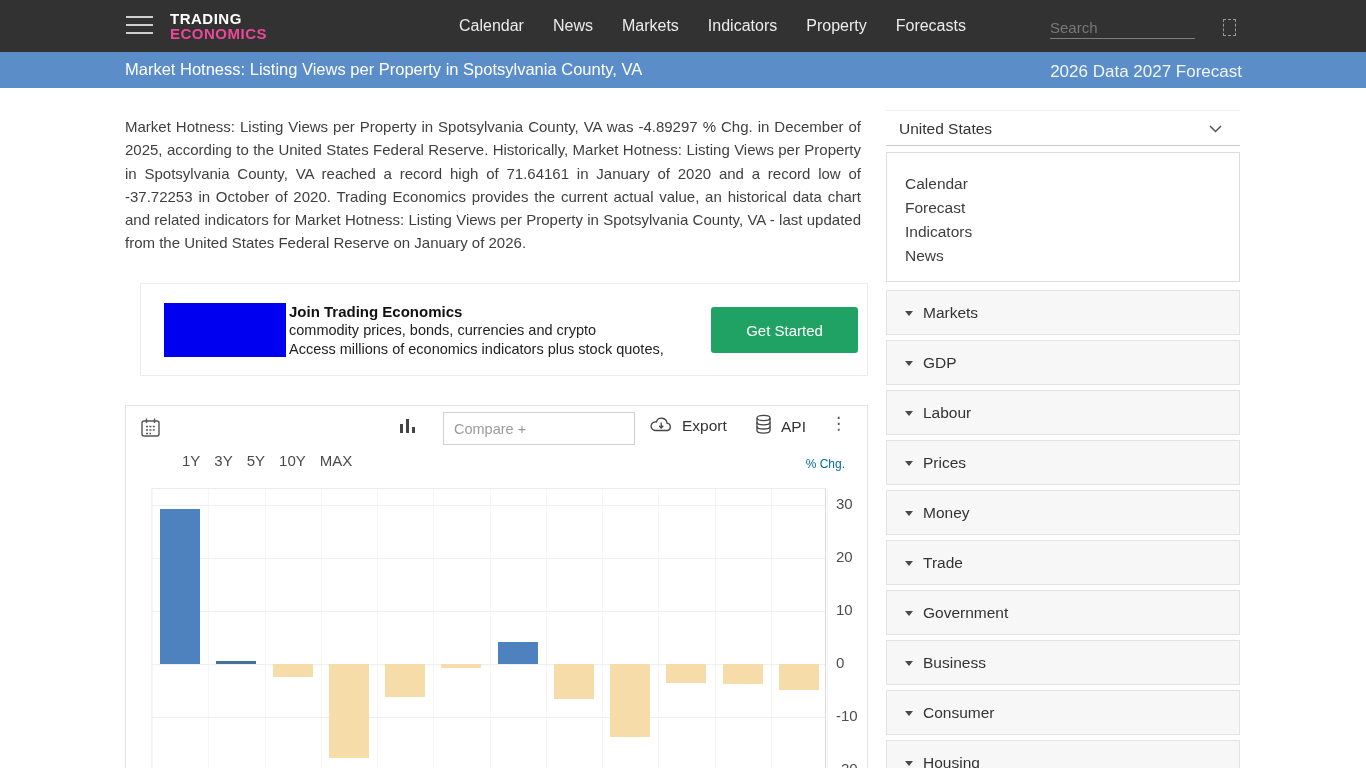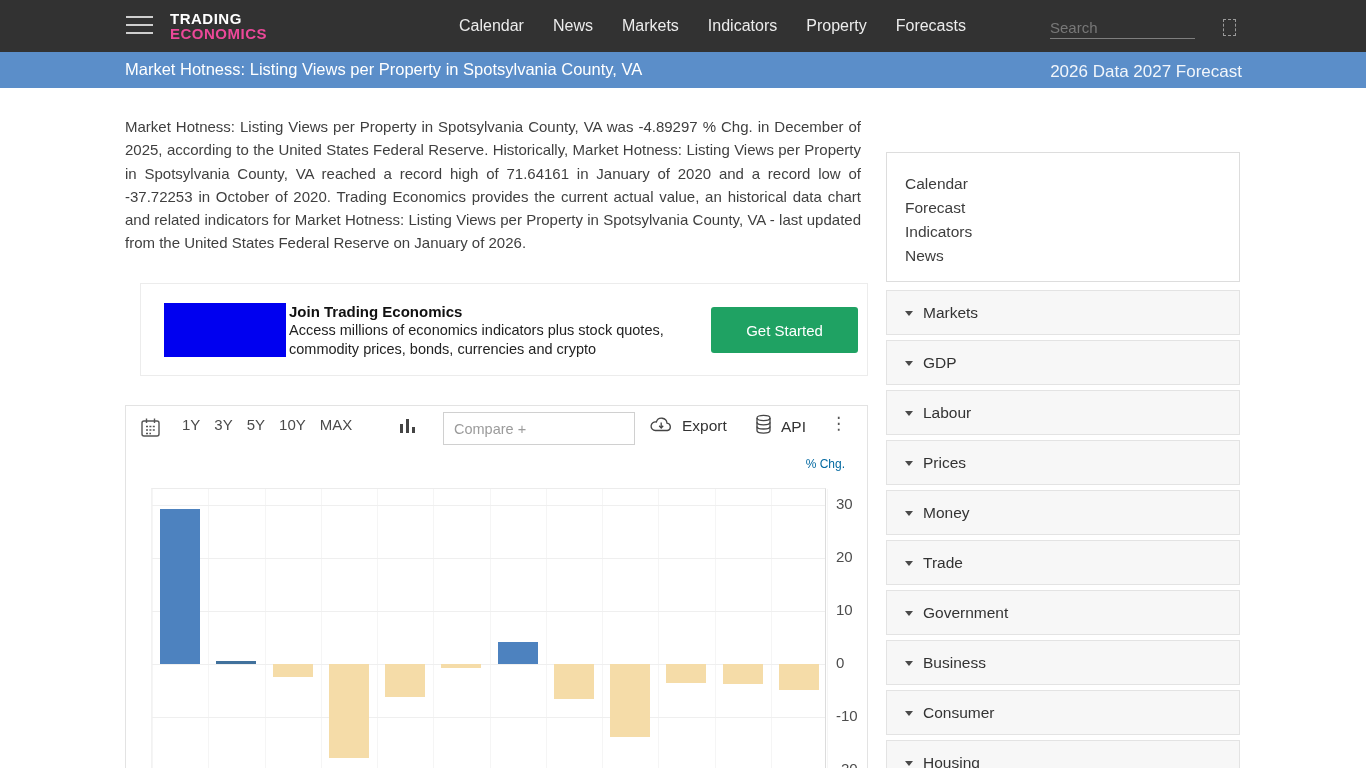--- a/index.html
+++ b/index.html
@@ -33,21 +33,21 @@
   #promo-banner { position:absolute; left:23px; top:19px; width:122px; height:54px; }
   #promo-text { position:absolute; left:148px; top:18px; }
   #promo-heading { font-size:15px; font-weight:bold; color:#111; line-height:19px; }
   #promo-text .pline { font-size:14.5px; color:#222; line-height:18.5px; }
   #get-started { position:absolute; left:570px; top:23px; width:147px; height:46px; border:none; border-radius:3px; color:#fff; font-size:15px; font-family:"Liberation Sans", sans-serif; cursor:pointer; }
 
   
   #chart-card { position:absolute; left:125px; top:405px; width:743px; height:395px; border:1px solid #e3e3e3; background:#fff; }
   #cal-icon { position:absolute; left:14px; top:11px; cursor:pointer; }
   #ranges { position:absolute; left:56px; top:10px; display:flex; gap:14px; }
-  #ranges .range-btn { font-size:15px; color:#4a4a4a; cursor:pointer; }
+  #ranges .range-btn { font-size:15px; color:#4a4a4a; cursor:pointer;margin-top:36px; }
   #bars-icon { position:absolute; left:274px; top:11px; cursor:pointer; }
   #compare-input { position:absolute; left:317px; top:6px; width:192px; height:33px; border:1px solid #d0d0d0; font-size:14.5px; color:#444; padding:0 10px; outline:none; font-family:"Liberation Sans", sans-serif; }
   #compare-input::placeholder { color:#9b9b9b; }
   .tool-group { position:absolute; top:8px; display:flex; align-items:center; gap:8px; cursor:pointer; }
   #export-group { left:523px; }
   #api-group { left:628px; }
   .tool-label { font-size:15.5px; color:#333; }
   #kebab-icon { position:absolute; left:704px; top:7px; font-family:"DejaVu Sans", sans-serif; font-size:17px; color:#555; cursor:pointer; width:16px; text-align:center; }
 
   #unit-label { position:absolute; right:22px; top:51px; font-size:12px; color:#0369a1; }
@@ -99,22 +99,22 @@
     <div id="page-title">Market Hotness: Listing Views per Property in Spotsylvania County, VA</div>
     <div id="titlebar-right">2026 Data 2027 Forecast</div>
   </div>
 
   <p id="article">Market Hotness: Listing Views per Property in Spotsylvania County, VA was -4.89297 % Chg. in December of 2025, according to the United States Federal Reserve. Historically, Market Hotness: Listing Views per Property in Spotsylvania County, VA reached a record high of 71.64161 in January of 2020 and a record low of -37.72253 in October of 2020. Trading Economics provides the current actual value, an historical data chart and related indicators for Market Hotness: Listing Views per Property in Spotsylvania County, VA - last updated from the United States Federal Reserve on January of 2026.</p>
 
   <div id="promo">
     <div id="promo-banner" style="background: rgb(0, 0, 240);"></div>
     <div id="promo-text">
       <div id="promo-heading">Join Trading Economics</div>
+      <div class="pline">commodity prices, bonds, currencies and crypto</div>
       <div class="pline">Access millions of economics indicators plus stock quotes,</div>
-      <div class="pline">commodity prices, bonds, currencies and crypto</div>
     </div>
     <button id="get-started" style="background: rgb(31, 162, 99);">Get Started</button>
   </div>
 
   <div id="chart-card">
     <span id="cal-icon">
       <svg width="21" height="21" viewBox="0 0 21 21" fill="none" stroke="#555" stroke-width="1.4">
         <rect x="2" y="4" width="17" height="15" rx="2"></rect>
         <line x1="6.5" y1="1.5" x2="6.5" y2="6"></line>
         <line x1="14.5" y1="1.5" x2="14.5" y2="6"></line>
@@ -197,20 +197,26 @@
     <div id="ytick-labels">
         <div class="ytick" style="top: 7px;">30</div>
         <div class="ytick" style="top: 60px;">20</div>
         <div class="ytick" style="top: 113px;">10</div>
         <div class="ytick" style="top: 166px;">0</div>
         <div class="ytick" style="top: 219px;">-10</div>
         <div class="ytick" style="top: 272px;">-20</div>
       </div>
   </div>
 
+  <div id="country-select">
+    <span class="sel-label">United States</span>
+    <svg width="13" height="8" viewBox="0 0 13 8" fill="none" stroke="#555" stroke-width="1.5">
+        <polyline points="1,1 6.5,6.5 12,1"></polyline>
+      </svg>
+  </div>
 
   <div id="side-links">
     <div class="side-link">Calendar</div>
     <div class="side-link">Forecast</div>
     <div class="side-link">Indicators</div>
     <div class="side-link">News</div>
   </div>
 
   <div id="accordion">
       <div class="acc-row" style="top: 290px;">

